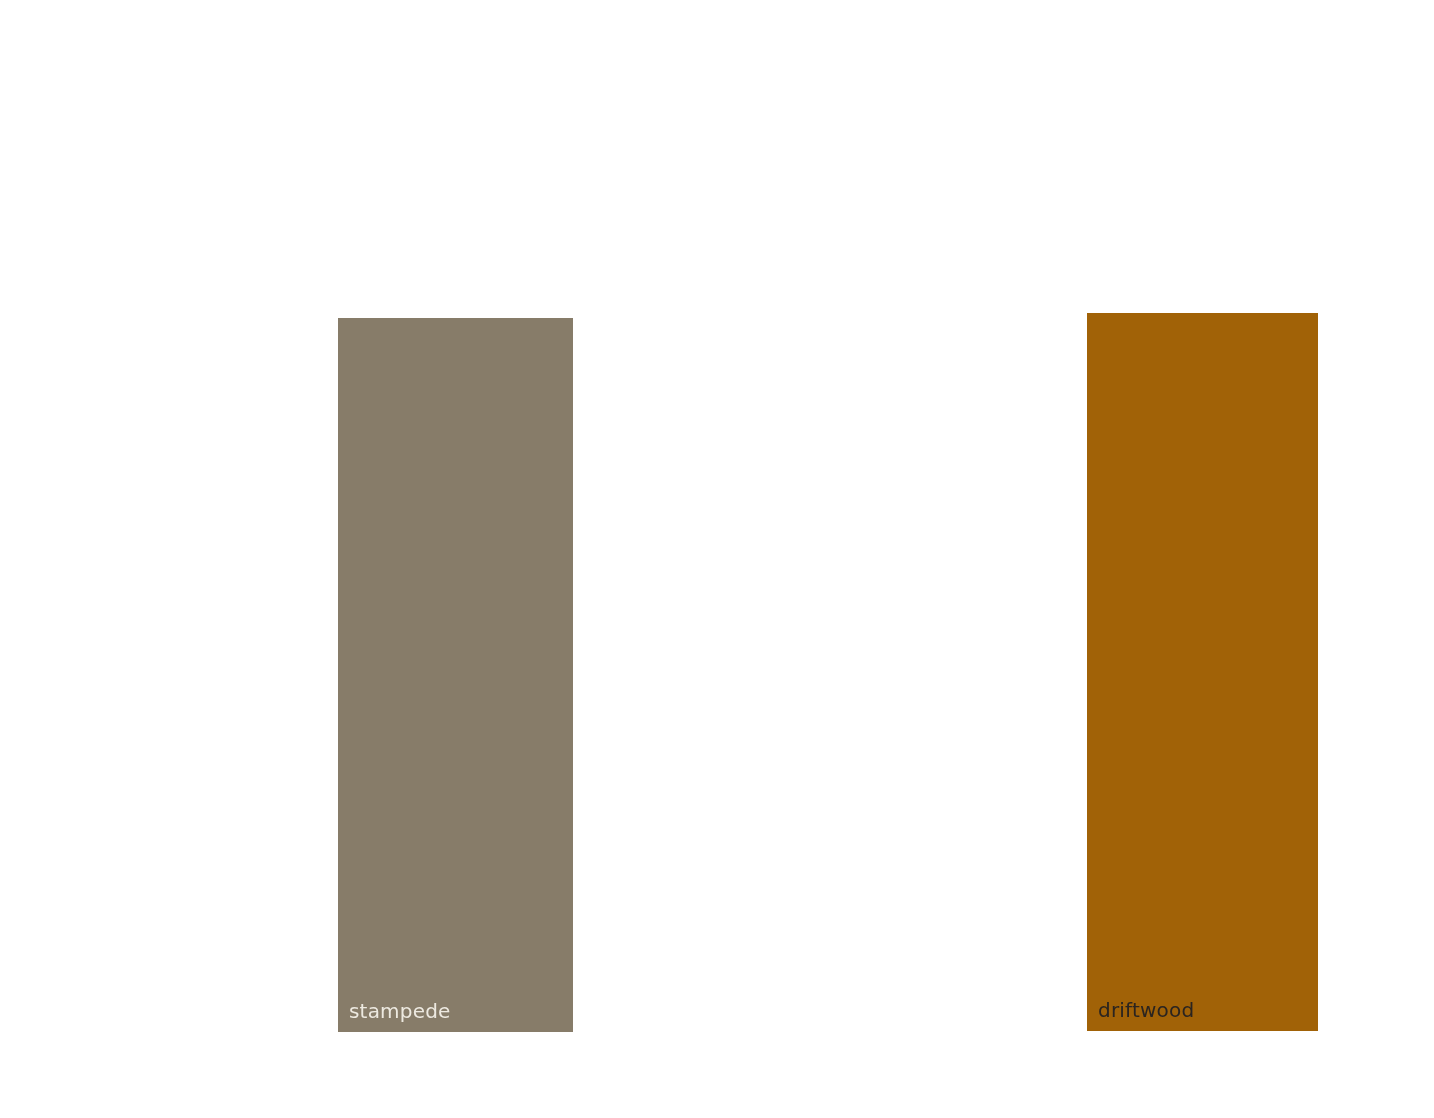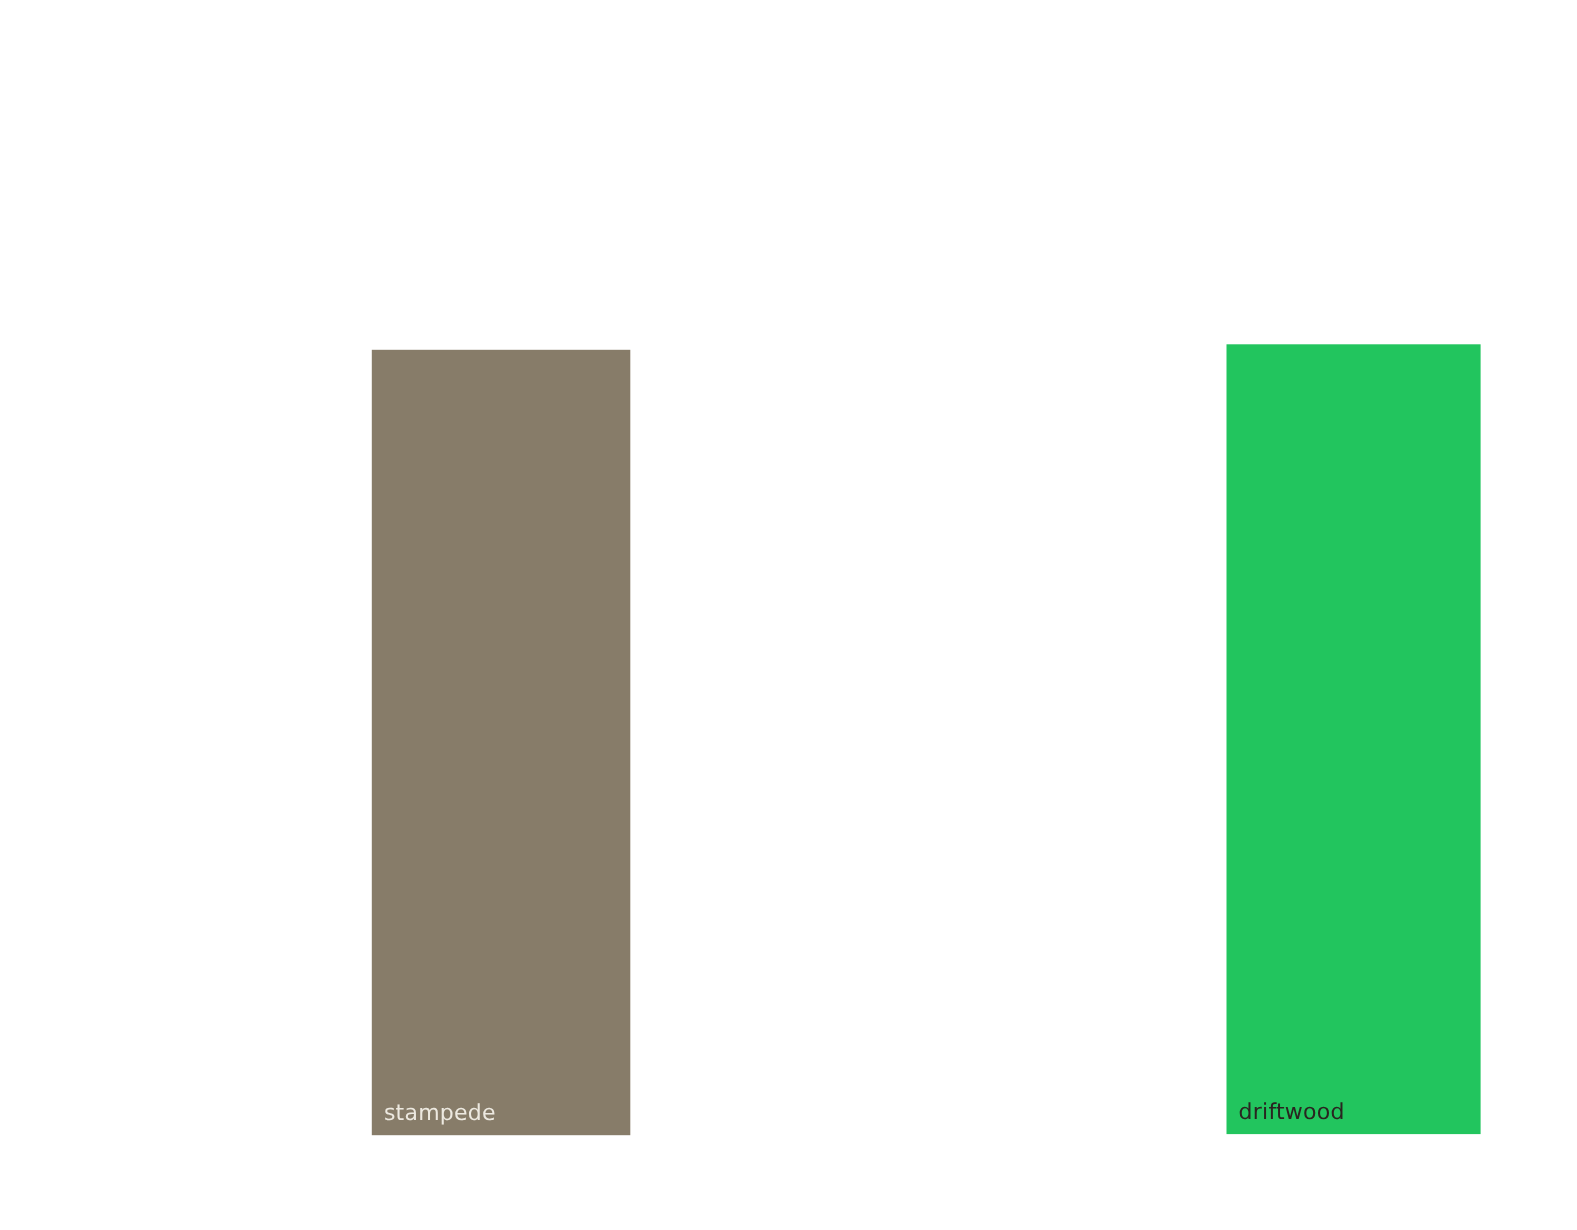--- a/index.html
+++ b/index.html
@@ -66,17 +66,17 @@
 </head>
 <body style="background: rgb(255, 255, 255);">
 
 <div id="palette-board">
 
   <div class="swatch" id="swatch-stampede" style="background-color: rgb(135, 124, 105);">
     <span class="swatch-label" style="color: rgb(237, 233, 224);">stampede</span>
   </div>
 
 
-  <div class="swatch" id="swatch-driftwood" style="background-color: #22c55e; margin-left: 28px;">
+  <div class="swatch" id="swatch-driftwood" style="background-color: #a16207;">
     <span class="swatch-label" style="color: rgb(42, 36, 32);">driftwood</span>
   </div>
 
 </div>
 
 </body></html>

